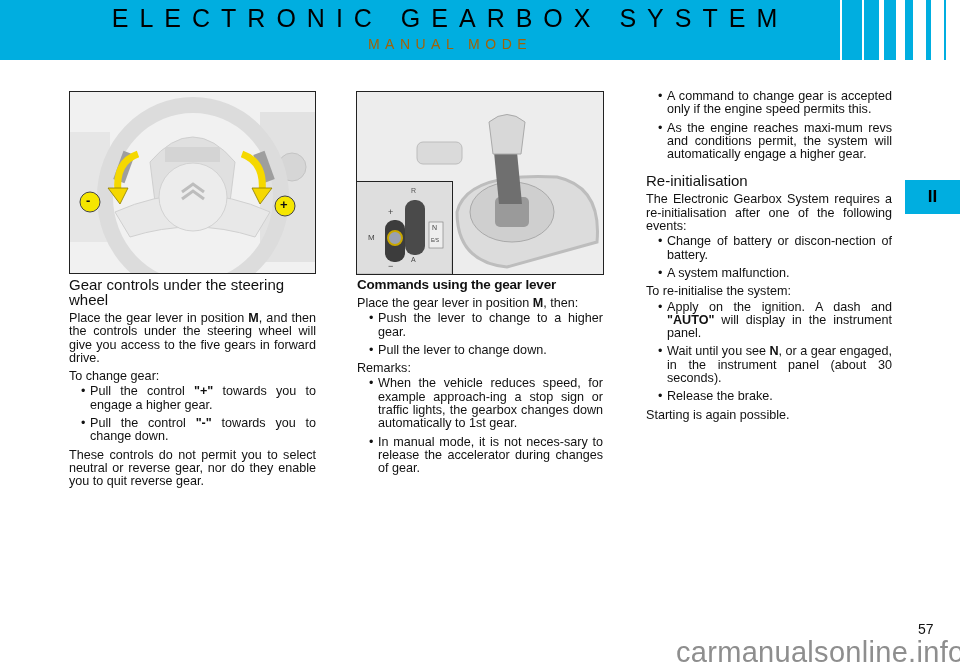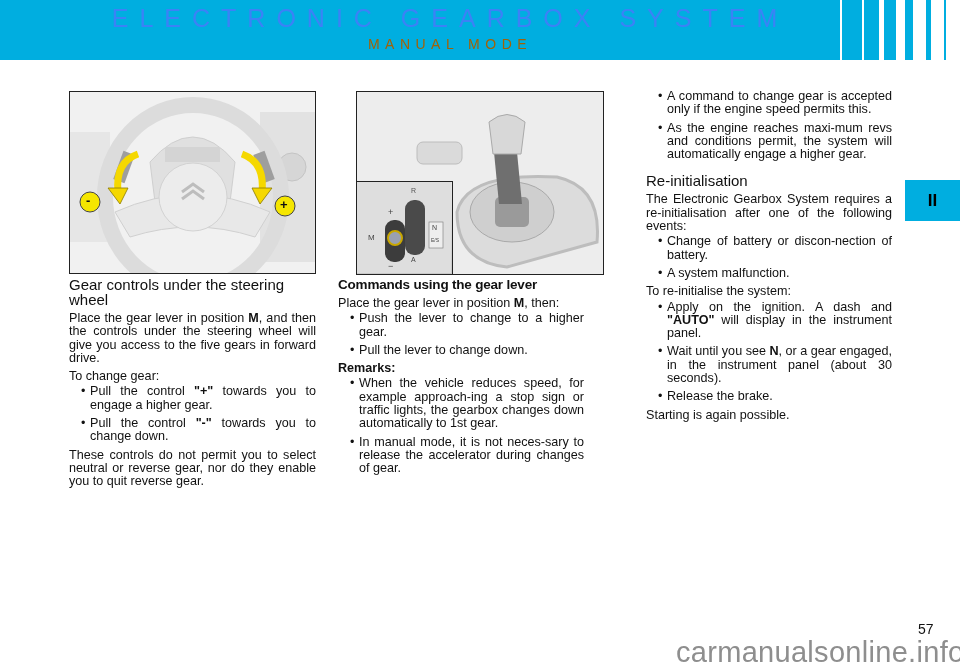--- a/index.html
+++ b/index.html
@@ -3,39 +3,39 @@
 <meta charset="utf-8">
 <style>
   * { box-sizing: border-box; margin: 0; padding: 0; }
   html, body { width: 960px; height: 663px; background: #ffffff; overflow: hidden; }
   body { position: relative; font-family: "Liberation Sans", sans-serif; color: #111; }
 
   
   .header { position: absolute; left: 0; top: 0; width: 960px; height: 60px; background: #ffffff; }
   .header-band { position: absolute; left: 0; top: 0; width: 840px; height: 60px; background: #00aee0; }
   .stripe { position: absolute; top: 0; height: 60px; background: #00aee0; }
-  .header-title { position: absolute; left: 0; top: 4px; width: 840px; text-align: center; font-size: 25px; letter-spacing: 11px; color: #3b82f6; font-weight: normal; padding-left: 60px; }
+  .header-title { position: absolute; left: 0; top: 4px; width: 840px; text-align: center; font-size: 25px; letter-spacing: 11px; color: #000000; font-weight: normal; padding-left: 60px; }
   .header-subtitle { position: absolute; left: 0; top: 36px; width: 840px; text-align: center; font-size: 14px; letter-spacing: 5.5px; color: #a16207; padding-left: 60px; }
 
   
-  .chapter-tab { position: absolute; left: 905px; top: 180px; width: 55px; height: 41px; background: #00aee0; display: flex; align-items: center; justify-content: center; font-weight: bold; font-size: 17px; color: #000; }
+  .chapter-tab { position: absolute; left: 905px; top: 180px; width: 55px; height: 34px; background: #00aee0; display: flex; align-items: center; justify-content: center; font-weight: bold; font-size: 17px; color: #000; }
 
   
   .col { position: absolute; font-size: 12.6px; line-height: 13.3px; }
   .col1 { left: 69px; top: 277px; width: 247px; }
-  .col2 { left: 338px; top: 277px; width: 246px; }
+  .col2 { left: 357px; top: 277px; width: 246px; }
   .col3 { left: 646px; top: 90px; width: 246px; }
 
   .h2 { font-weight: normal; font-size: 15px; line-height: 15px; margin-bottom: 5px; }
   .h2b { font-weight: bold; font-size: 13.5px; line-height: 15px; margin-bottom: 5px; letter-spacing: -0.2px; }
   .p { text-align: justify; margin-bottom: 5px; }
   .bullets { margin-bottom: 5px; }
   .bullet { position: relative; padding-left: 21px; text-align: justify; margin-bottom: 5px; }
   .bullet::before { content: "•"; position: absolute; left: 12px; top: 0; }
-  .bold-label { font-weight: bold; }
+  .bold-label { font-weight: normal; }
   .b { font-weight: bold; }
 
   
   .figure { position: absolute; border: 1.5px solid #222; background: #f2f2f2; overflow: hidden; }
   .fig1 { left: 69px; top: 91px; width: 247px; height: 183px; background: linear-gradient(180deg, #f4f4f4 0%, #e4e4e4 60%, #efefef 100%); }
   .fig2 { left: 356px; top: 91px; width: 248px; height: 184px; background: linear-gradient(135deg, #f0f0f0 0%, #dcdcdc 50%, #f5f5f5 100%); }
   .fig2-inset { position: absolute; left: 356px; top: 181px; width: 97px; height: 94px; border: 1.5px solid #222; background: linear-gradient(180deg, #e6e6e6, #c9c9c9); overflow: hidden; }
 
   .page-number { position: absolute; left: 918px; top: 621px; font-size: 14px; color: #111; }
   .watermark { position: absolute; left: 676px; top: 636px; font-size: 29px; color: #8e8e8e; letter-spacing: 0.3px; }

